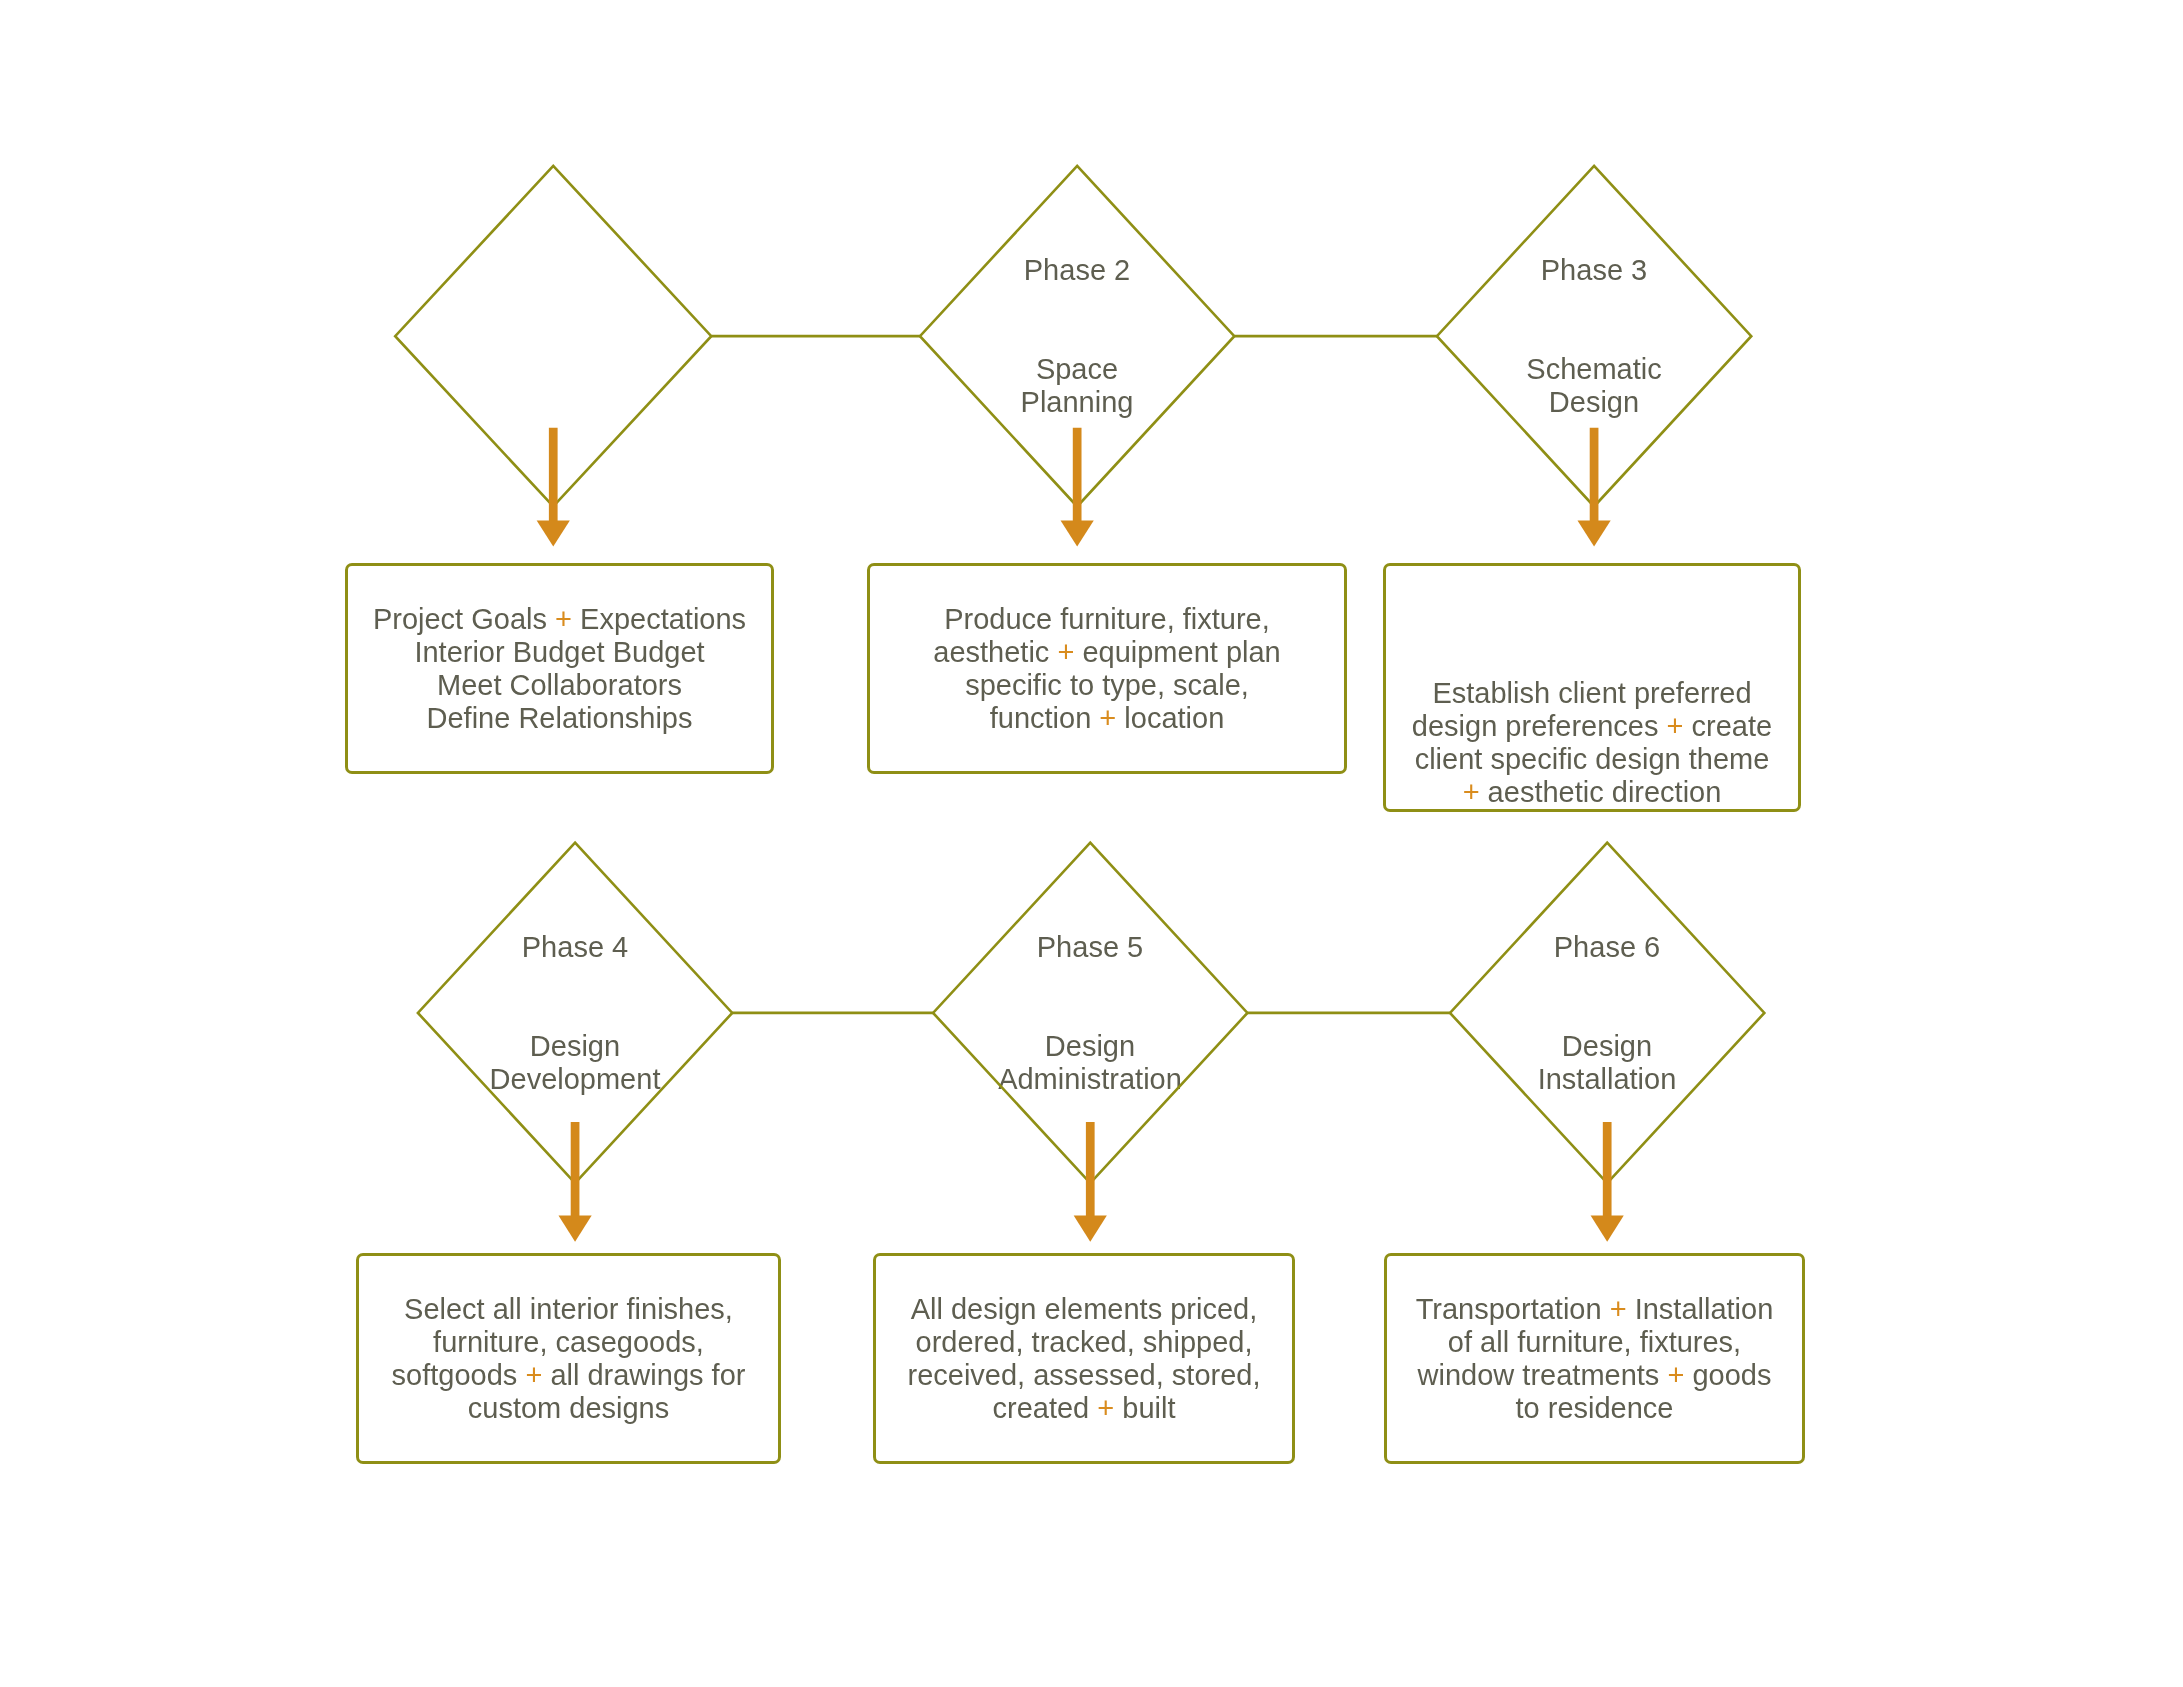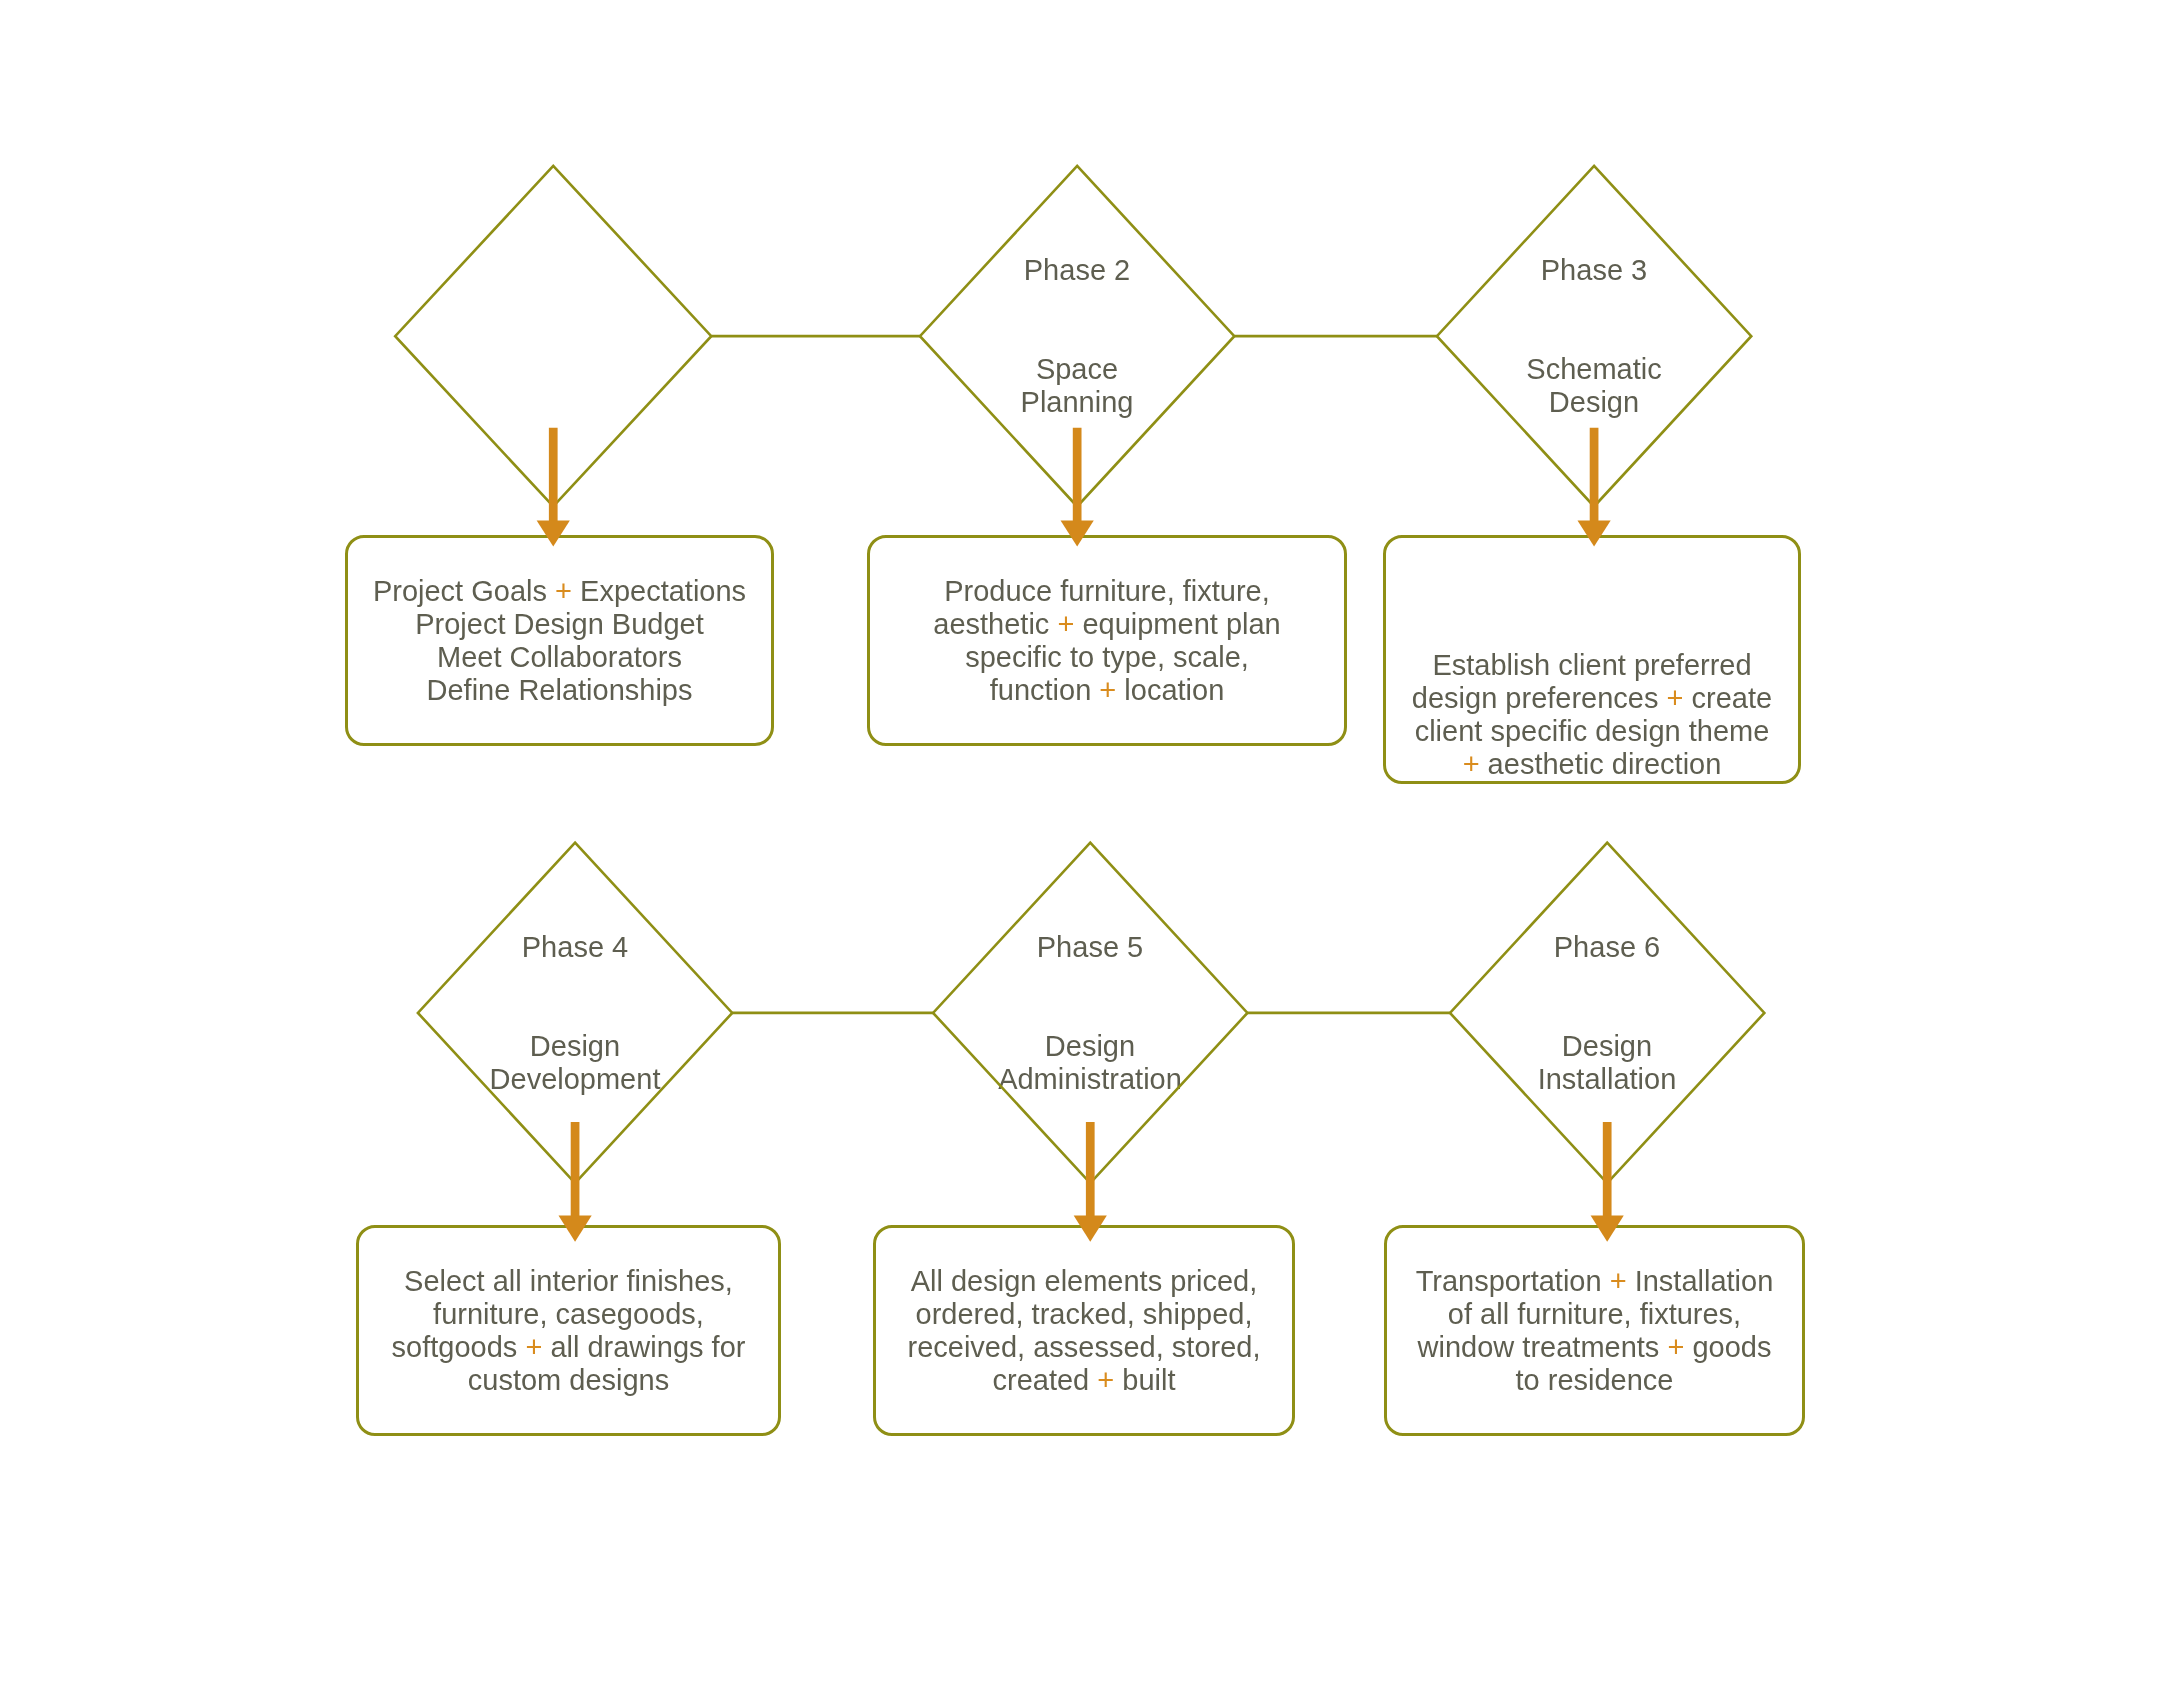--- a/index.html
+++ b/index.html
@@ -18,26 +18,27 @@
     text-align: center;
     font-size: 29px;
     line-height: 33px;
     white-space: pre-line;
     width: 323px;
   }
   .phase-label .phase-name { margin-top: 33px; white-space: pre-line; }
   .detail-box {
     position: absolute;
     border: 3.5px solid #8f8f15;
-    border-radius: 19px;
+    border-radius: 7px;
     box-sizing: border-box;
     display: flex;
     align-items: center;
     justify-content: center;
     background: transparent;
+    margin-top: 28px;
   }
   .box-text {
     text-align: center;
     font-size: 29px;
     line-height: 33px;
     width: 100%;
   }
   .box-text .line { white-space: nowrap; }
   .plus { color: #d98c1e; }
   svg.art {
@@ -77,21 +78,21 @@
   </div>
   <div class="phase-label" style="left:1607px; top:1013px;">
     <div>Phase 6</div>
     <div class="phase-name">Design
 Installation</div>
   </div>
 
   <div class="detail-box" style="left:345px; top:535px; width:429px; height:211px;">
     <div class="box-text">
       <div class="line"><span>Project Goals </span><span class="plus">+</span><span> Expectations</span></div>
-      <div class="line"><span>Project Design Budget</span></div>
+      <div class="line"><span>Interior Budget Budget</span></div>
       <div class="line"><span>Meet Collaborators</span></div>
       <div class="line"><span>Define Relationships</span></div>
     </div>
   </div>
 
   <div class="detail-box" style="left:867px; top:535px; width:480px; height:211px;">
     <div class="box-text">
       <div class="line"><span>Produce furniture, fixture,</span></div>
       <div class="line"><span>aesthetic </span><span class="plus">+</span><span> equipment plan</span></div>
       <div class="line"><span>specific to type, scale,</span></div>

